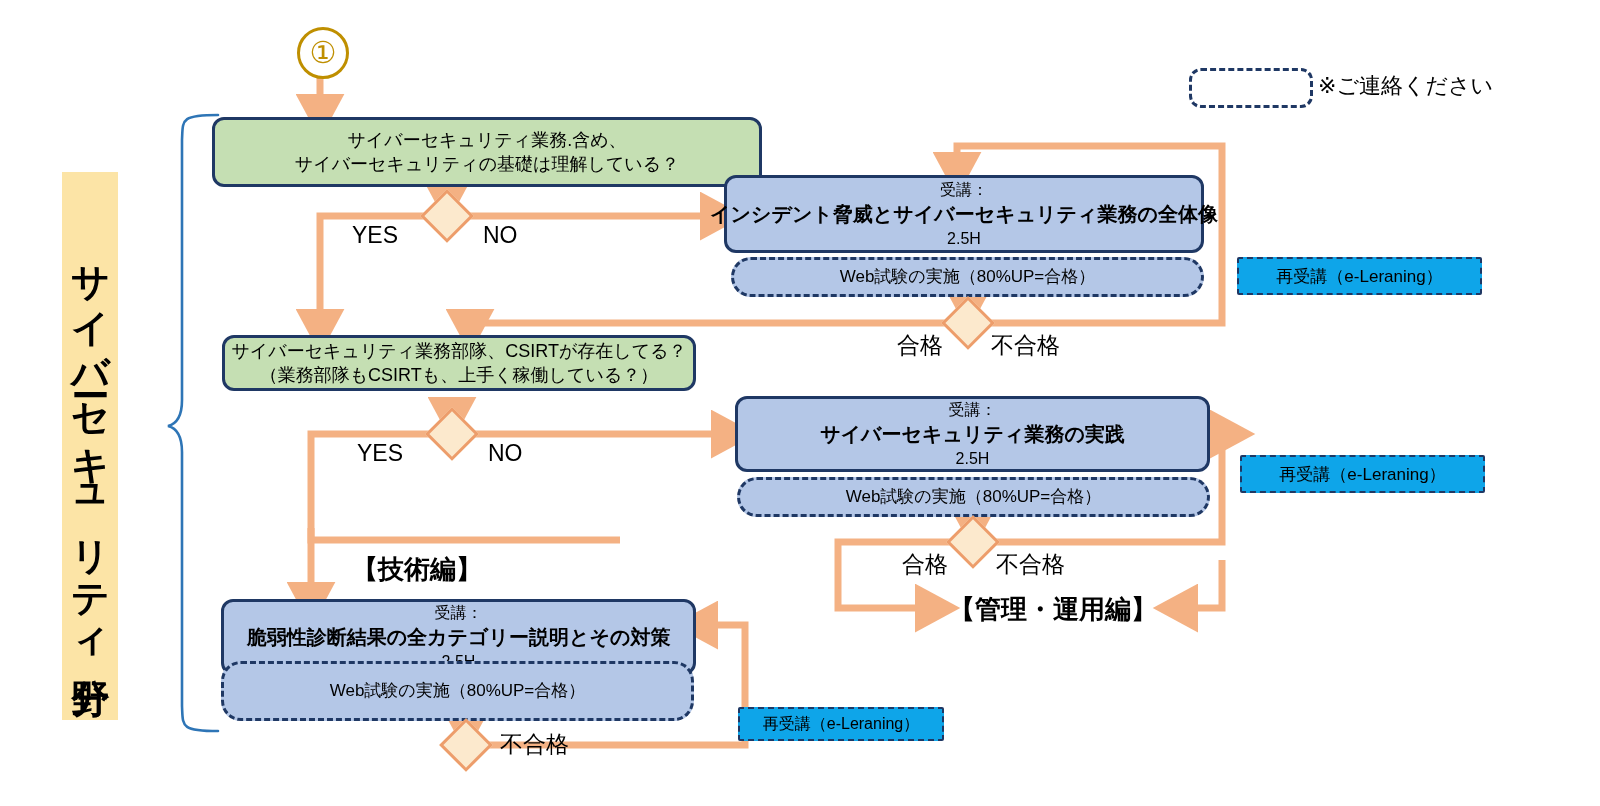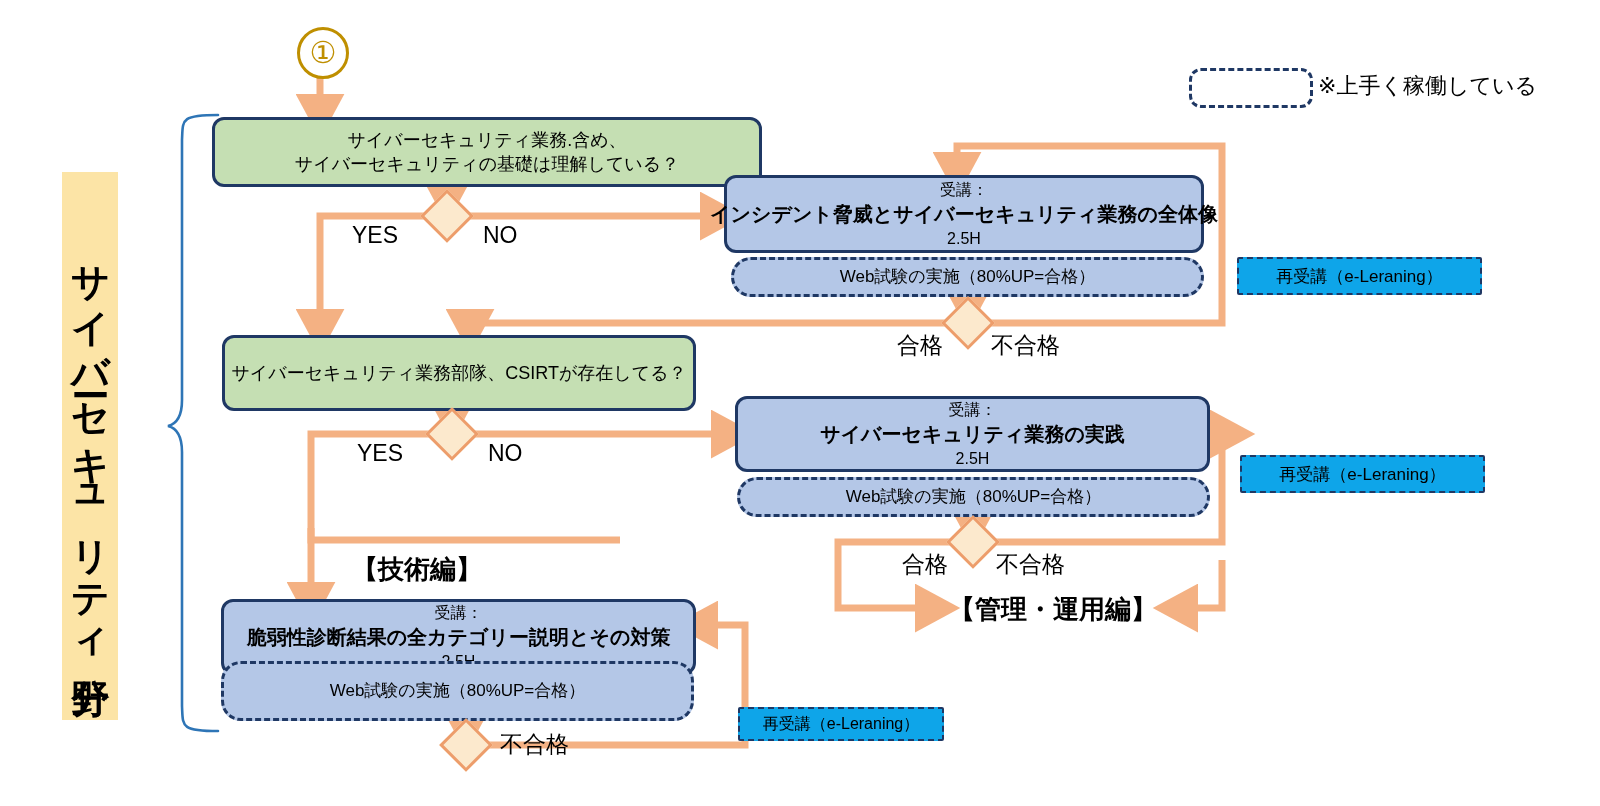--- a/index.html
+++ b/index.html
@@ -211,21 +211,21 @@
 
   <div class="banner" style="left:62px; top:172px; width:56px; height:548px;">
     <span>サイバーセキュリティ分野</span>
   </div>
 
   <div class="start-marker" style="left:297px; top:27px;">
     <span>①</span>
   </div>
 
   <div class="legend-key" style="left:1189px; top:68px; width:124px; height:40px;"></div>
-  <div class="legend-text" style="left:1318px; top:71px;">※上手く稼働している</div>
+  <div class="legend-text" style="left:1318px; top:71px;">※ご連絡ください</div>
 
   <div class="node node-green" style="left:212px; top:117px; width:550px; height:70px;">
     <span class="ln">サイバーセキュリティ業務.含め、</span>
     <span class="ln">サイバーセキュリティの基礎は理解している？</span>
   </div>
 
   <div class="diamond" style="left:428px; top:197px;"></div>
   <div class="edge-label" style="left:352px; top:222px;">YES</div>
   <div class="edge-label" style="left:483px; top:222px;">NO</div>
 
@@ -239,22 +239,23 @@
   </div>
 
   <div class="diamond" style="left:949px; top:304px;"></div>
   <div class="edge-label jp" style="left:897px; top:330px;">合格</div>
   <div class="edge-label jp" style="left:991px; top:330px;">不合格</div>
 
   <div class="chip-dashed" style="left:1237px; top:257px; width:245px; height:38px;">
     <span>再受講（e-Leraning）</span>
   </div>
 
-  <div class="node node-green" style="left:222px; top:335px; width:474px; height:76px;">
+  <div class="node node-green" style="left:222px; top:335px; width:474px; height:56px;">
     <span class="ln">サイバーセキュリティ業務部隊、CSIRTが存在してる？</span>
+    <span class="ln">（業務部隊もCSIRTも、上手く稼働している？）</span>
   </div>
 
   <div class="diamond" style="left:433px; top:415px;"></div>
   <div class="edge-label" style="left:357px; top:440px;">YES</div>
   <div class="edge-label" style="left:488px; top:440px;">NO</div>
 
   <div class="node node-blue" style="left:735px; top:396px; width:475px; height:76px;">
     <span class="ln title-sm">受講：</span>
     <span class="ln title-bold">サイバーセキュリティ業務の実践</span>
     <span class="ln title-h">2.5H</span>

